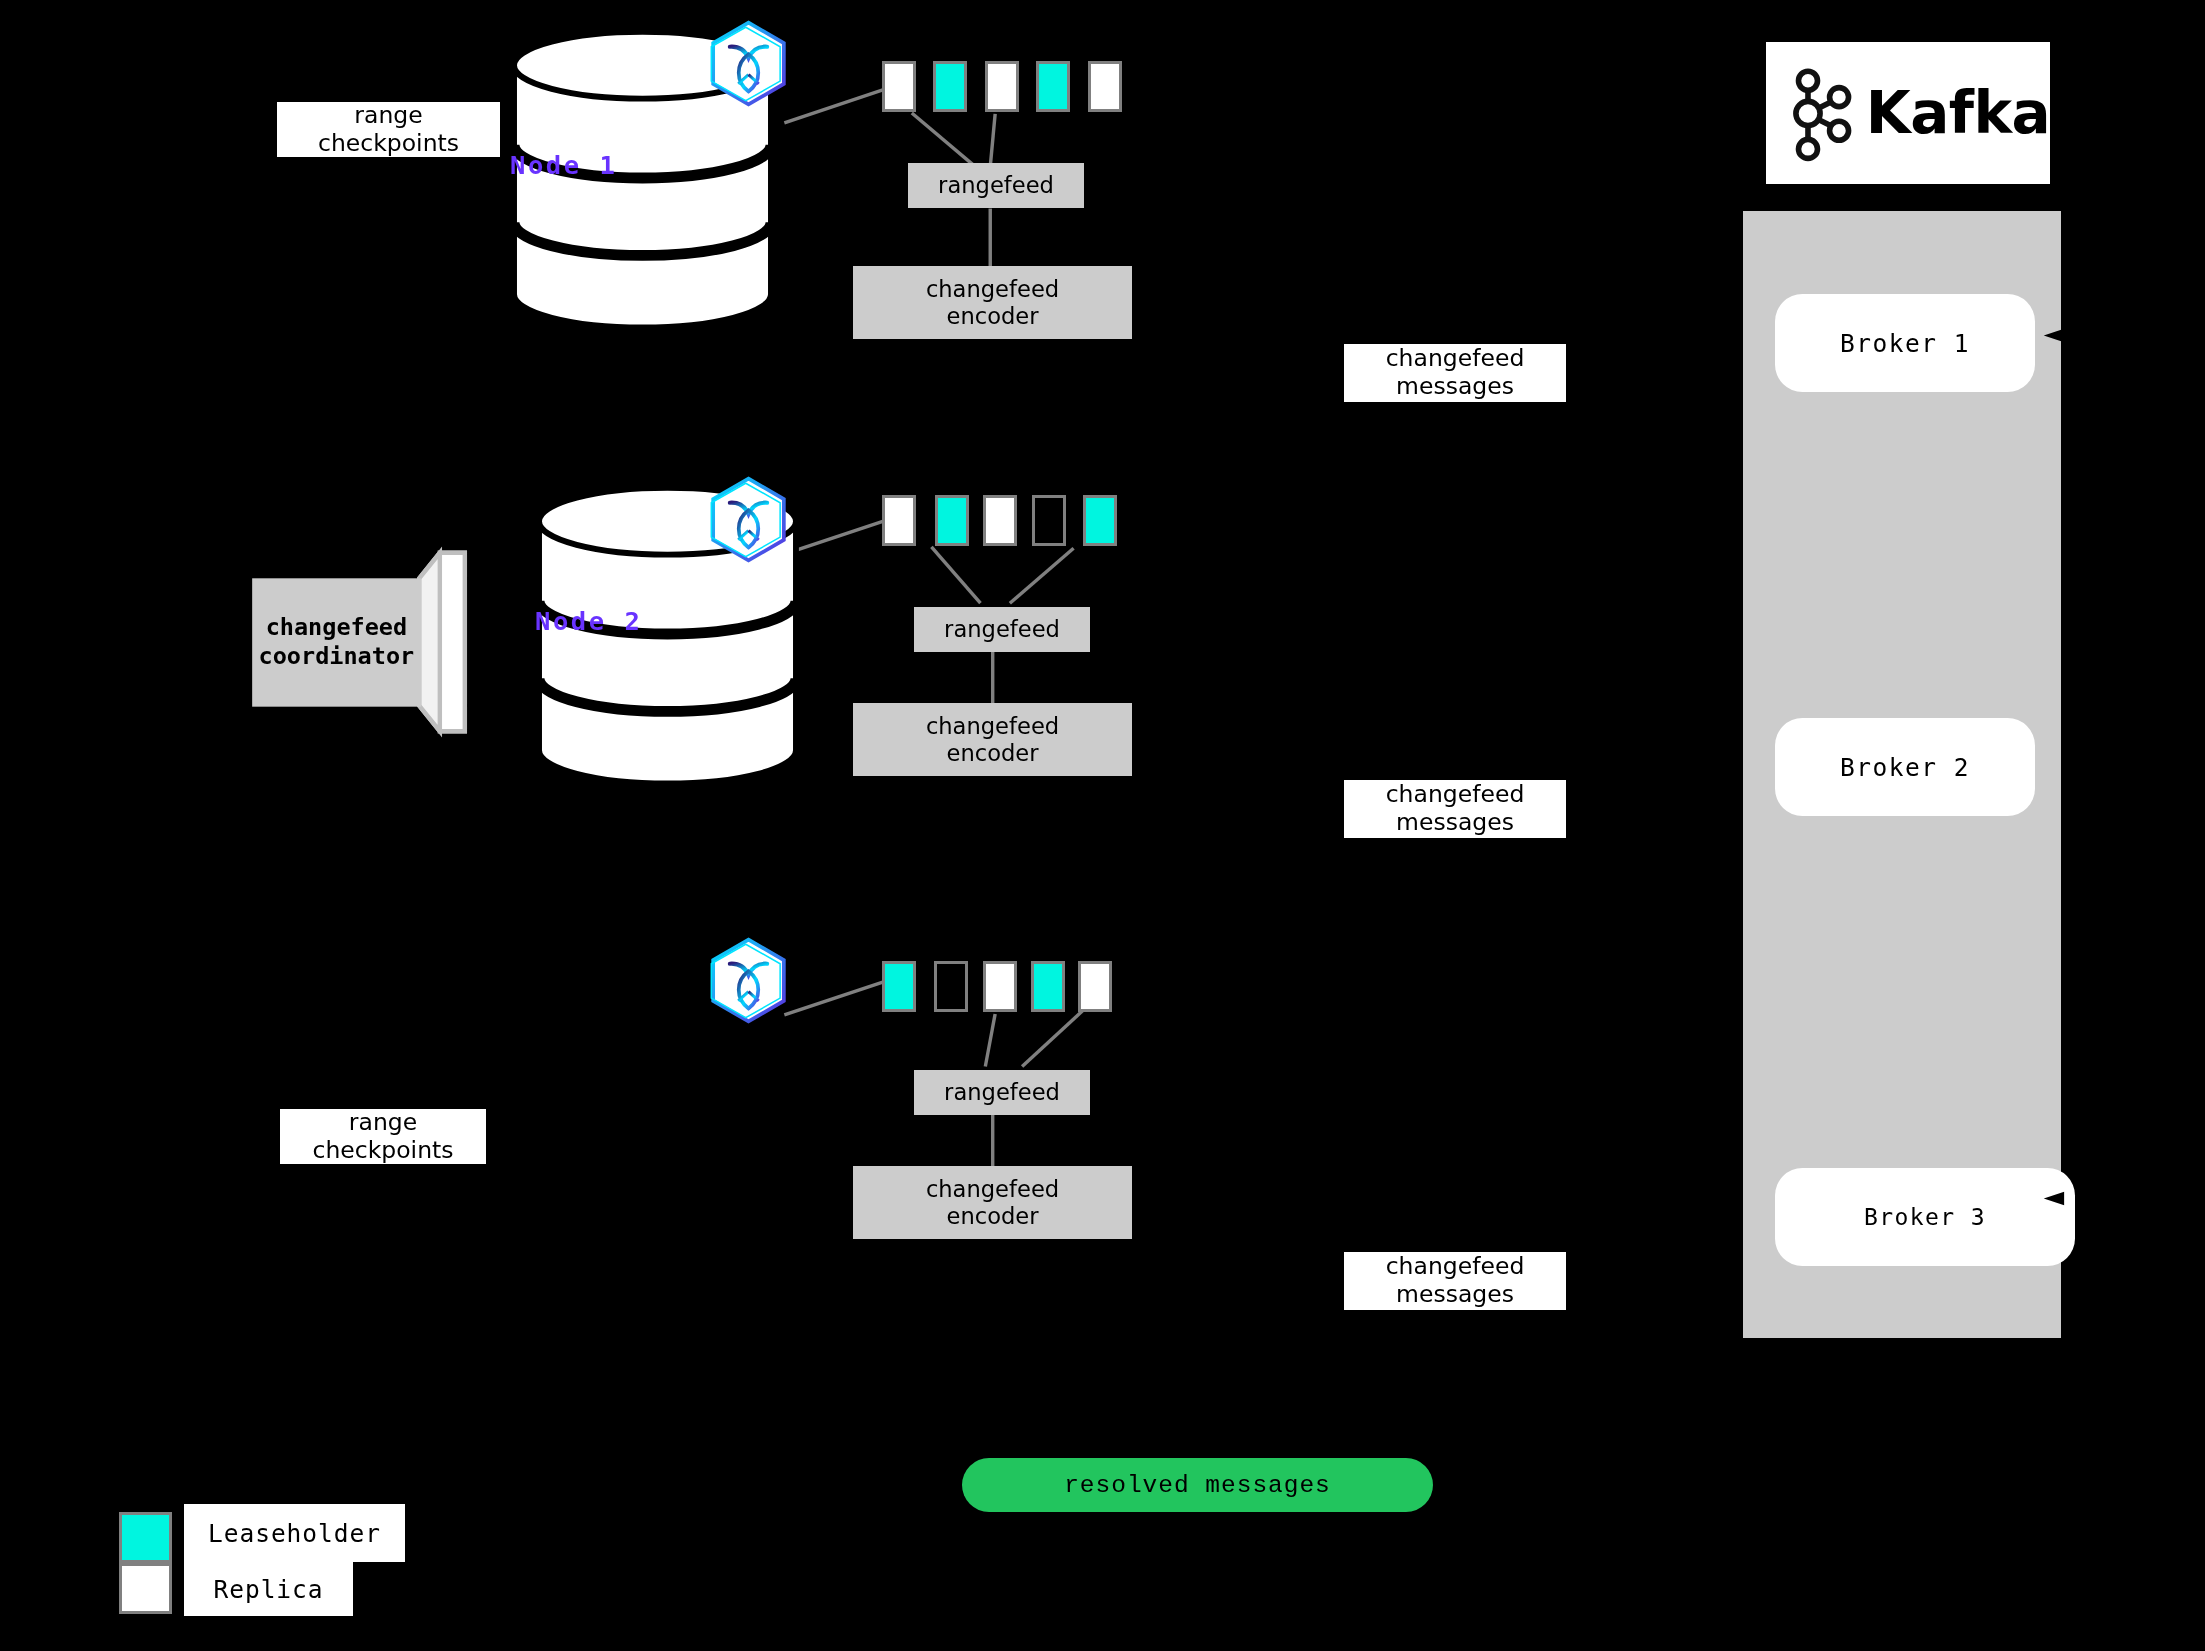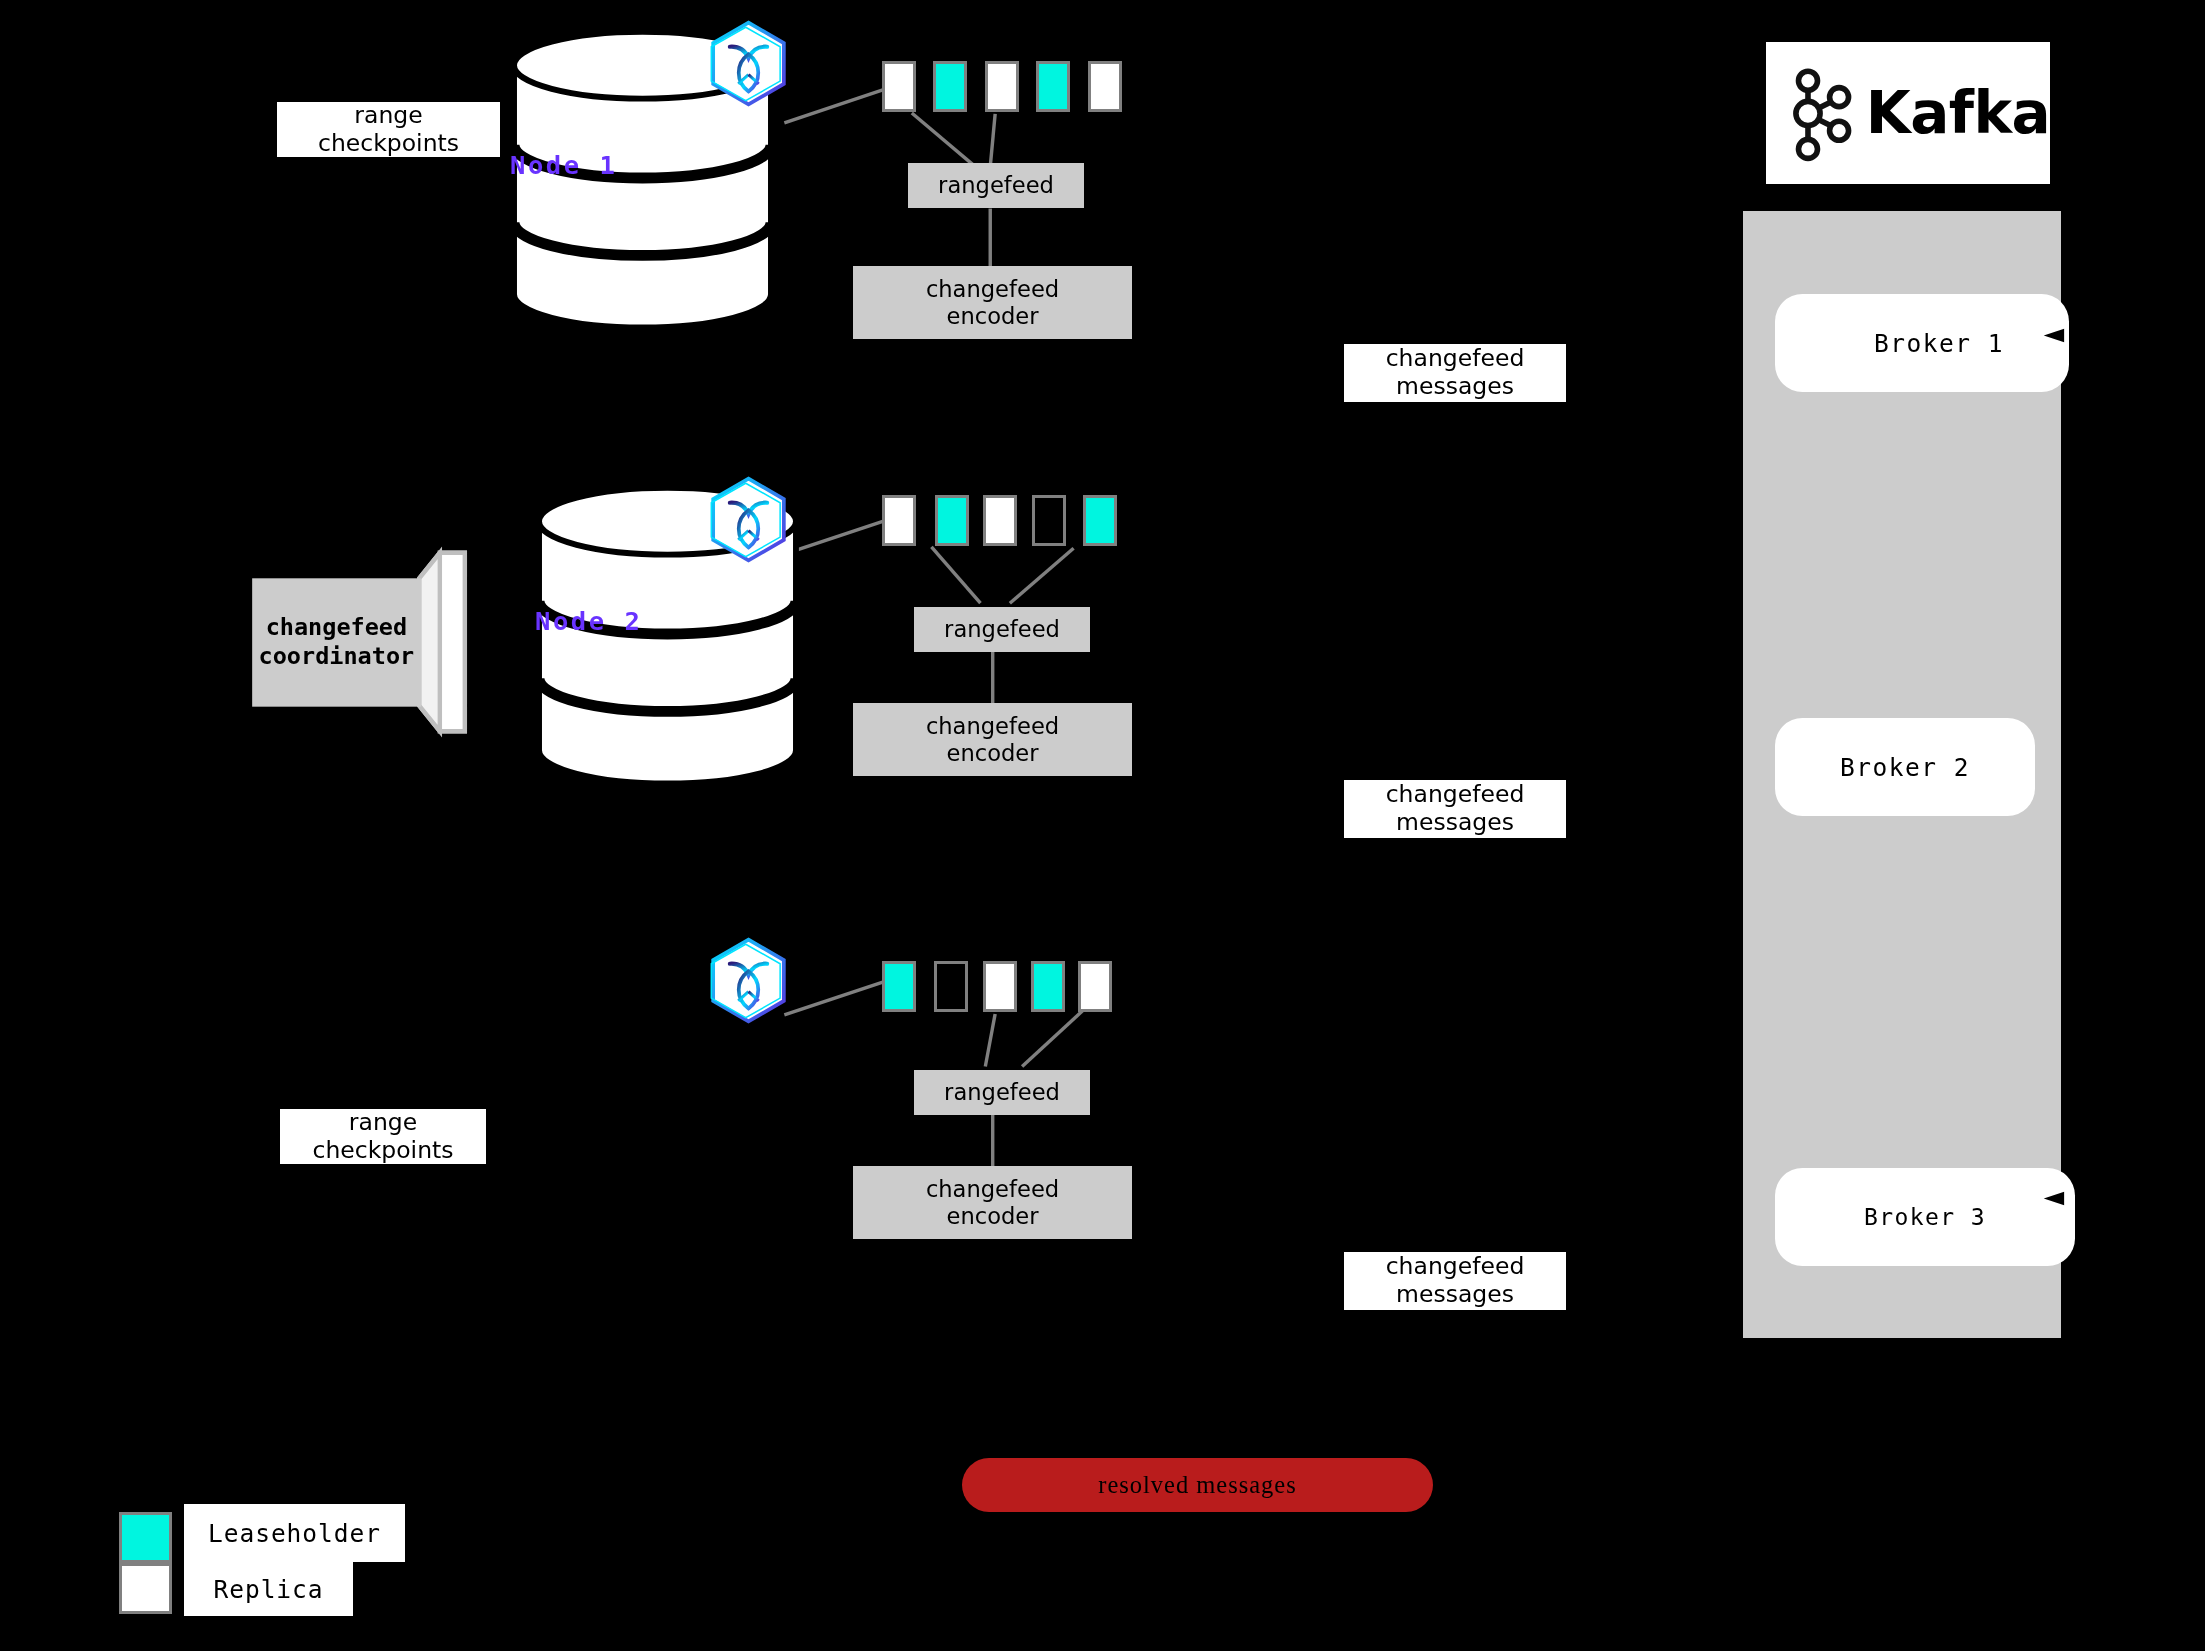--- a/index.html
+++ b/index.html
@@ -60,23 +60,23 @@
   .kafka-panel{position:absolute;background:#cccccc;}
   .broker{
     position:absolute;background:#ffffff;border-radius:27.5px;
     display:flex;align-items:center;justify-content:center;
     font-family:"DejaVu Sans Mono", monospace;color:#000;
     letter-spacing:.06em;white-space:nowrap;
   }
 
   
   .pill{
-    position:absolute;background:#b91c1c;border-radius:31px;
-    display:flex;align-items:center;justify-content:center;
-    font-family:Liberation Serif, serif;color:#000;
+    position:absolute;background:#22c55e;border-radius:31px;
+    display:flex;align-items:center;justify-content:center;
+    font-family:Liberation Mono, monospace;color:#000;
     letter-spacing:.04em;white-space:nowrap;
   }
 
   
   .legend-swatch{position:absolute;border:3.4px solid #808080;box-sizing:border-box;}
   .legend-text{
     position:absolute;background:#ffffff;color:#000;
     font-family:"DejaVu Sans Mono", monospace;
     display:flex;align-items:center;justify-content:center;
     white-space:nowrap;letter-spacing:.04em;
@@ -285,21 +285,21 @@
         <line x1="22" y1="68" x2="22" y2="84"></line>
         <line x1="34" y1="48" x2="48" y2="41"></line>
         <line x1="34" y1="61" x2="48" y2="68"></line>
       </g>
     </svg>
     <span class="kafka-word" style="font-size:58px;">Kafka</span>
   </div>
 
   <div class="kafka-panel" style="left:1743px;top:211px;width:318px;height:1127px;"></div>
 
-  <div class="broker" style="left:1775px;top:294px;width:260px;height:98px;font-size:24.5px;padding-left:34px;">
+  <div class="broker" style="left:1775px;top:294px;width:260px;height:98px;font-size:24.5px;">
     <span>Broker 1</span>
   </div>
 
   <div class="broker" style="left:1775px;top:718px;width:260px;height:98px;font-size:24.5px;">
     <span>Broker 2</span>
   </div>
 
   <div class="broker" style="left:1775px;top:1168px;width:300px;height:98px;font-size:23px;">
     <span>Broker 3</span>
   </div>

